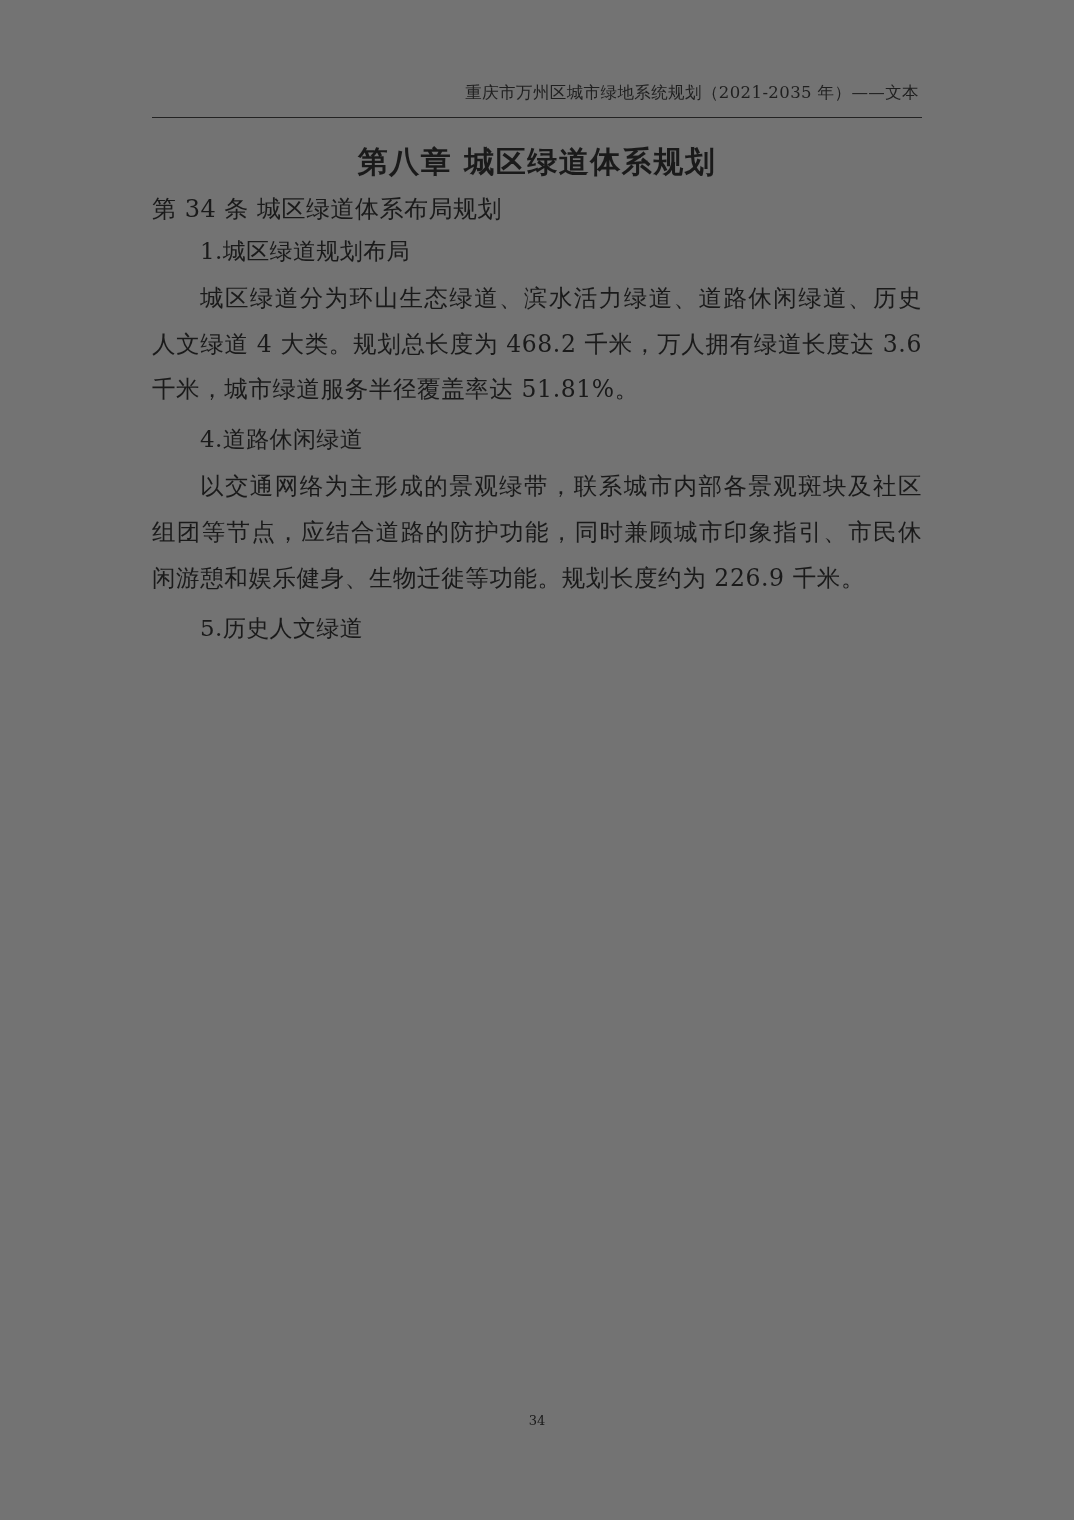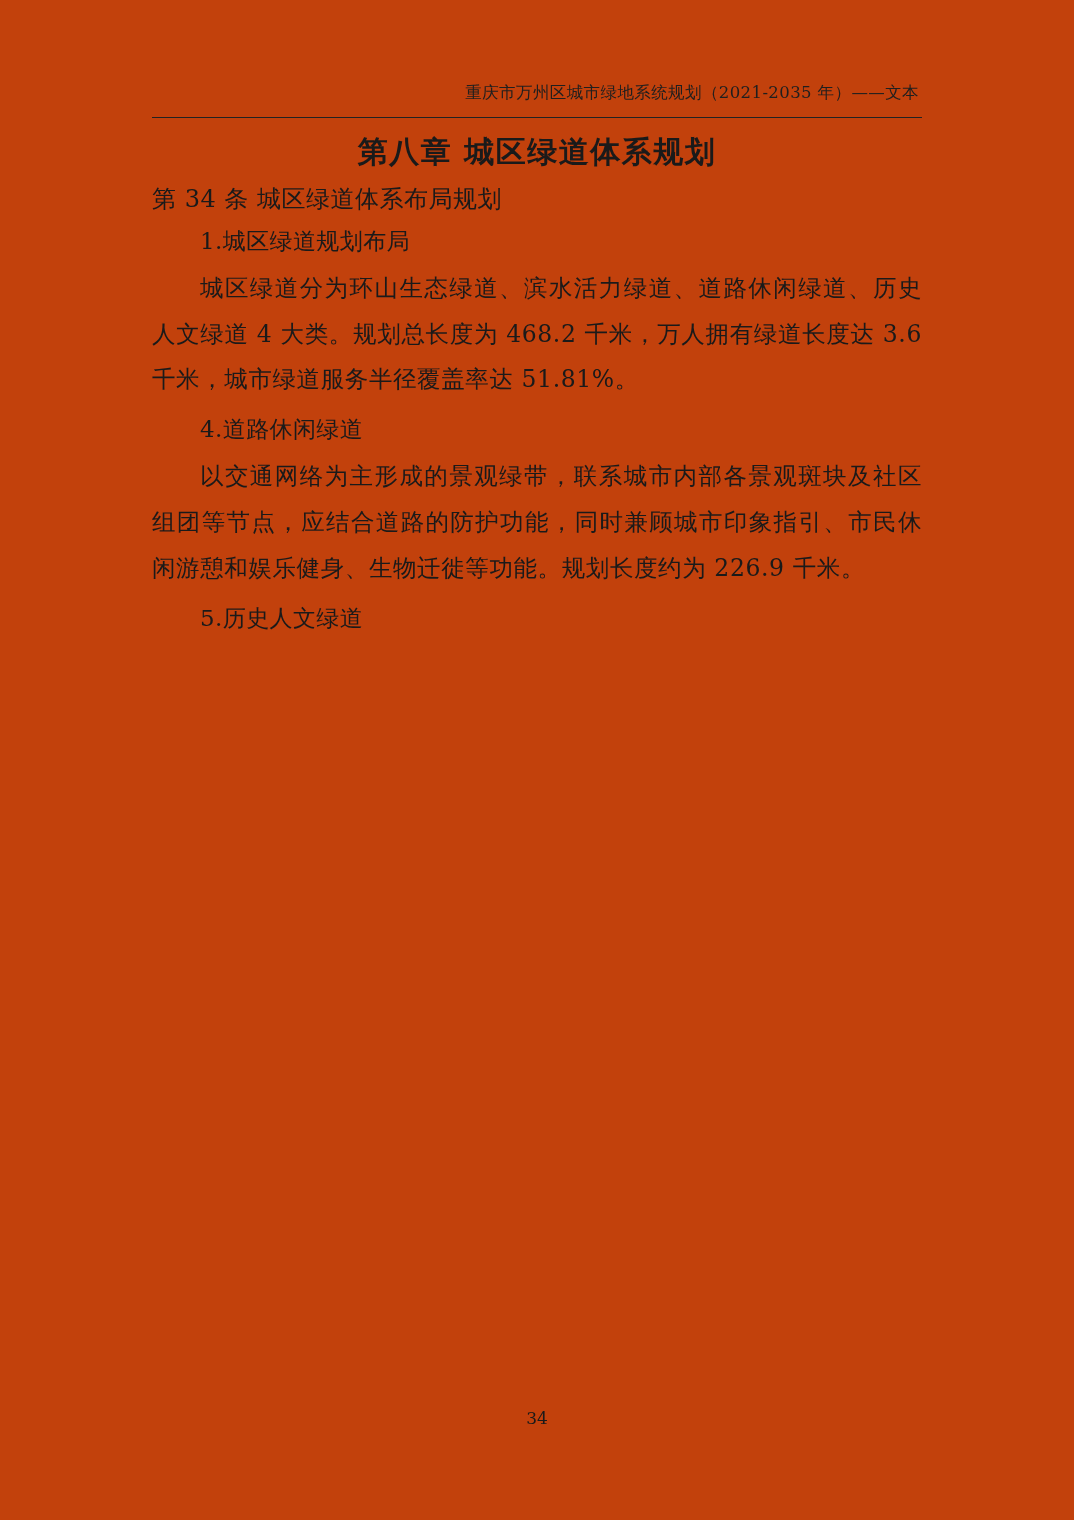--- a/index.html
+++ b/index.html
@@ -5,21 +5,21 @@
   html, body {
     margin: 0;
     padding: 0;
     background: #ffffff;
   }
   .page {
     position: relative;
     width: 1074px;
     height: 1520px;
     margin: 0 auto;
-    background: #c2410c;
+    background: #737373;
     box-sizing: border-box;
     font-family: "DejaVu Serif", "Liberation Serif", serif;
     color: #1a1a1a;
   }
   .header {
     position: absolute;
     top: 82px;
     left: 0;
     right: 0;
     text-align: right;
@@ -39,21 +39,21 @@
   .content {
     position: absolute;
     top: 128px;
     left: 152px;
     width: 770px;
   }
   h1.chapter-title {
     font-size: 30px;
     font-weight: bold;
     text-align: center;
-    margin: 4px 0 10px 0;
+    margin: 14px 0 10px 0;
     letter-spacing: 1.5px;
     font-family: "DejaVu Serif", "Liberation Serif", serif;
   }
   .clause-title {
     font-size: 24px;
     font-weight: normal;
     margin: 10px 0 4px 0;
     letter-spacing: 0.5px;
   }
   .sub-head {
@@ -71,21 +71,21 @@
     text-align: justify;
     text-justify: inter-ideograph;
     letter-spacing: 0.6px;
   }
   .page-number {
     position: absolute;
     bottom: 92px;
     left: 0;
     right: 0;
     text-align: center;
-    font-size: 17px;
+    font-size: 13px;
     font-family: "DejaVu Serif", "Liberation Serif", serif;
     color: #1a1a1a;
   }
 </style>
 </head>
 <body>
 
 <div class="page">
 
   <div class="header">重庆市万州区城市绿地系统规划（2021-2035 年）——文本</div>

